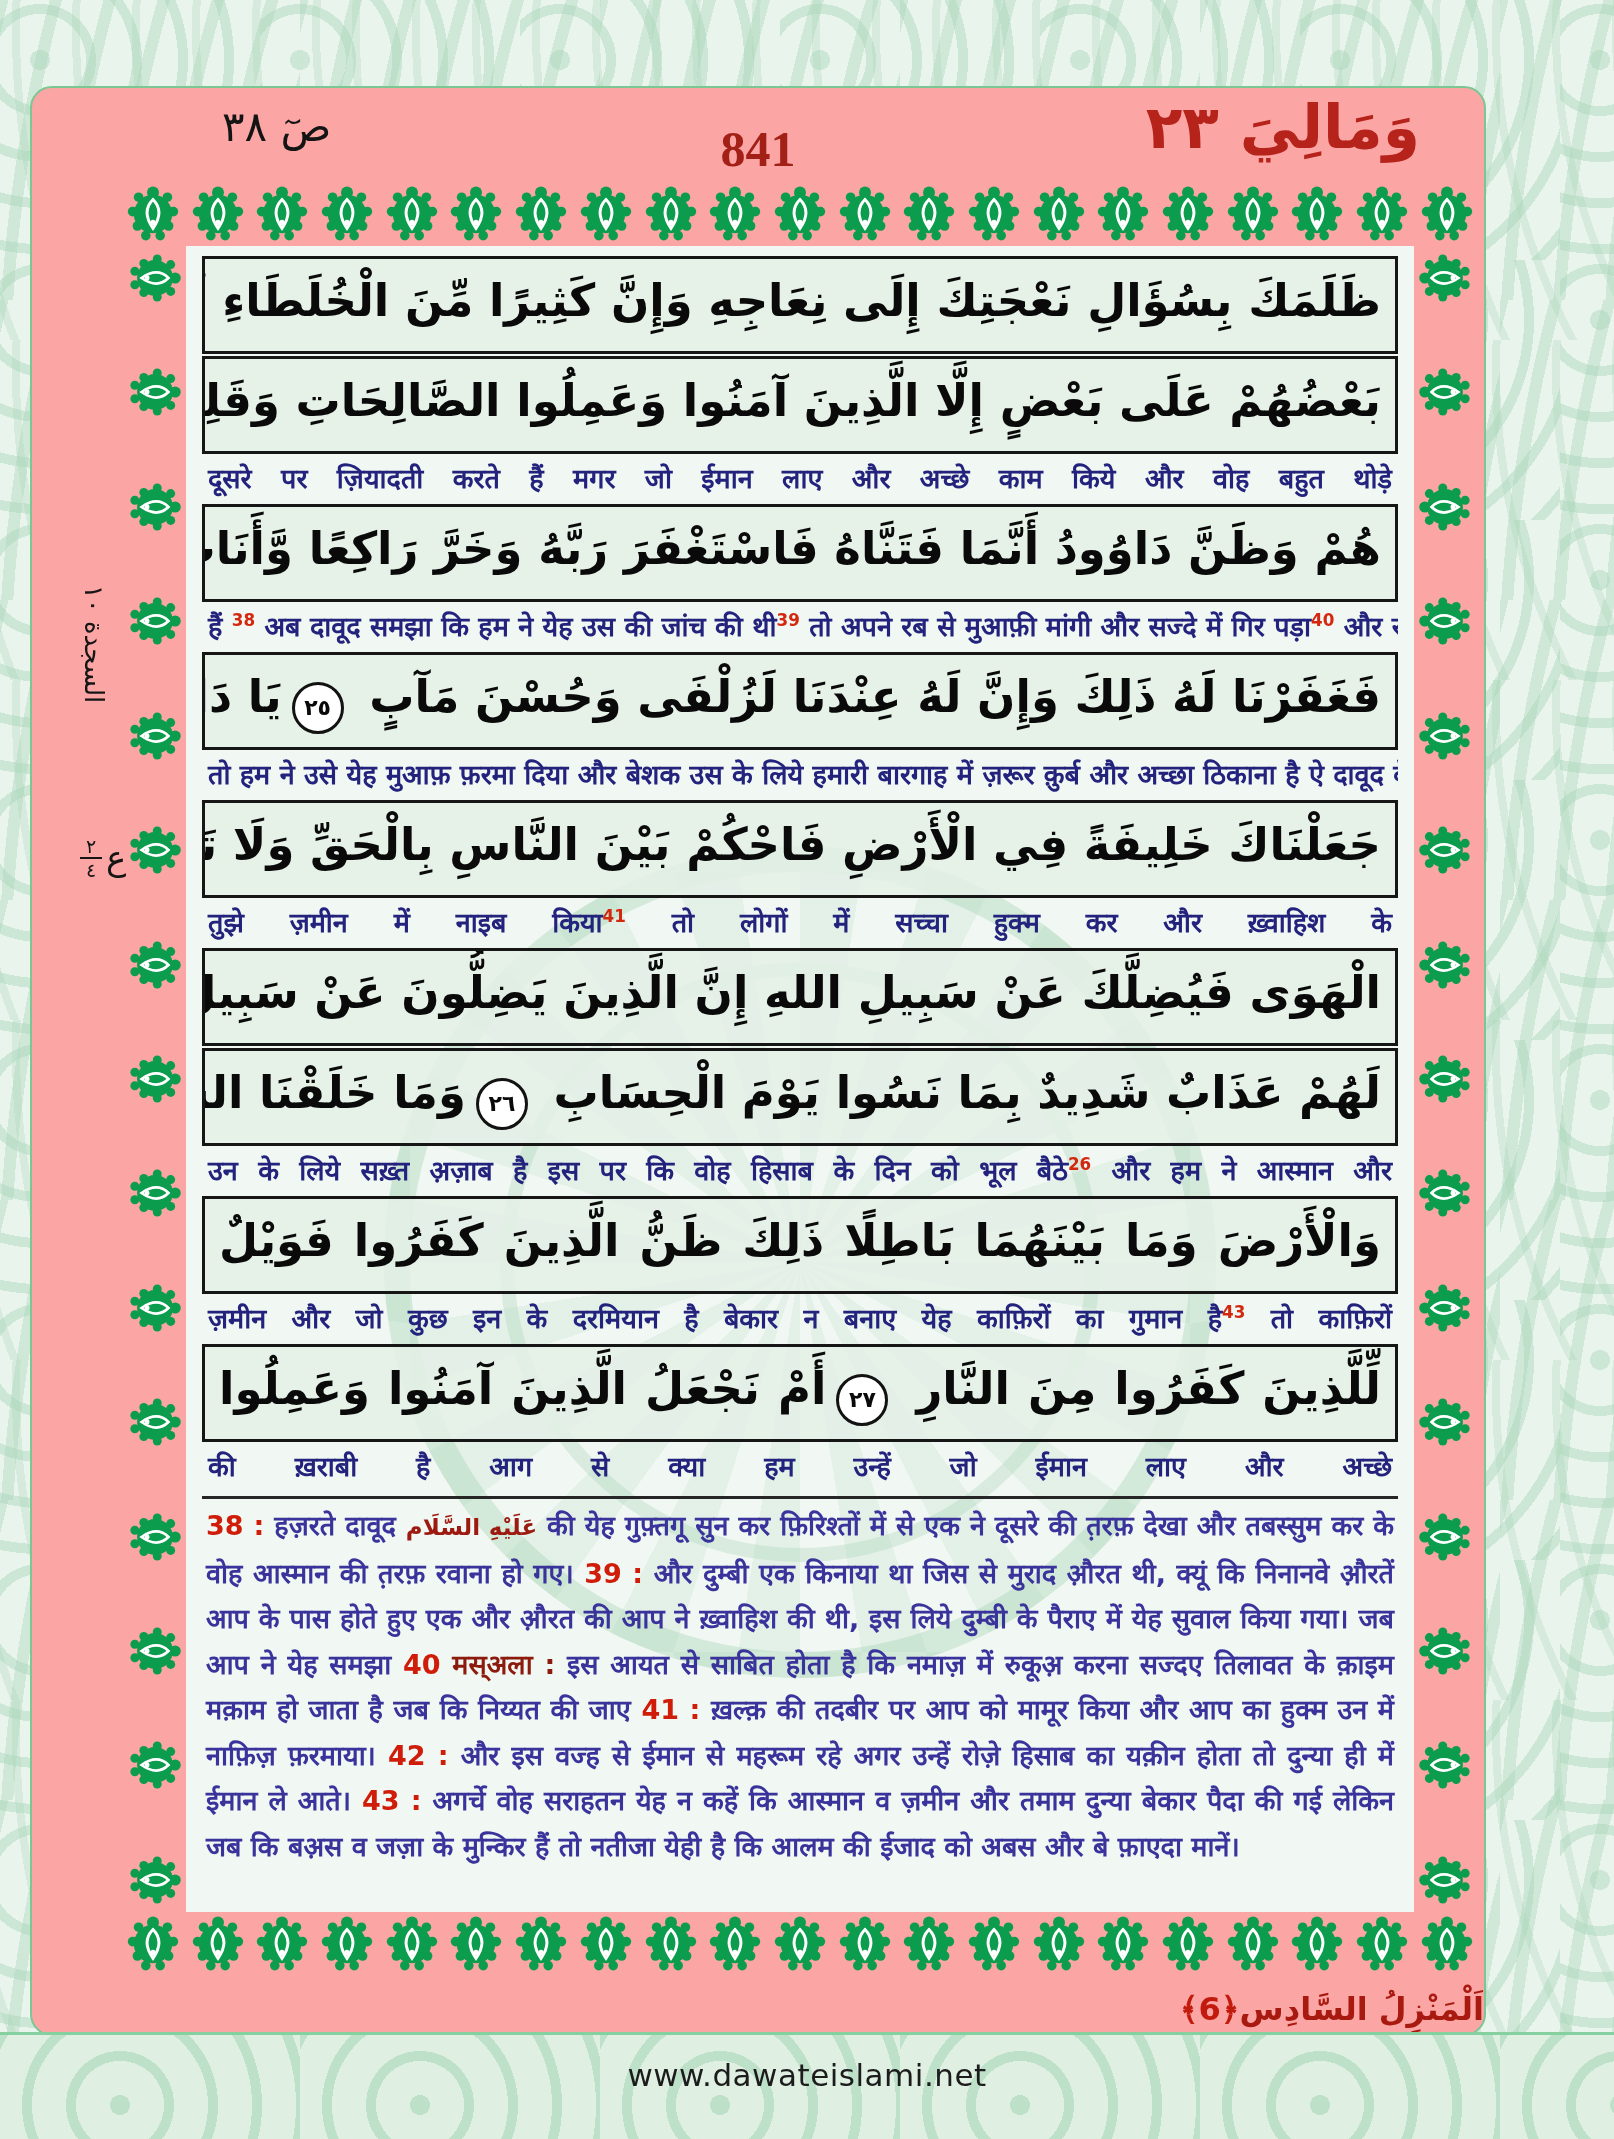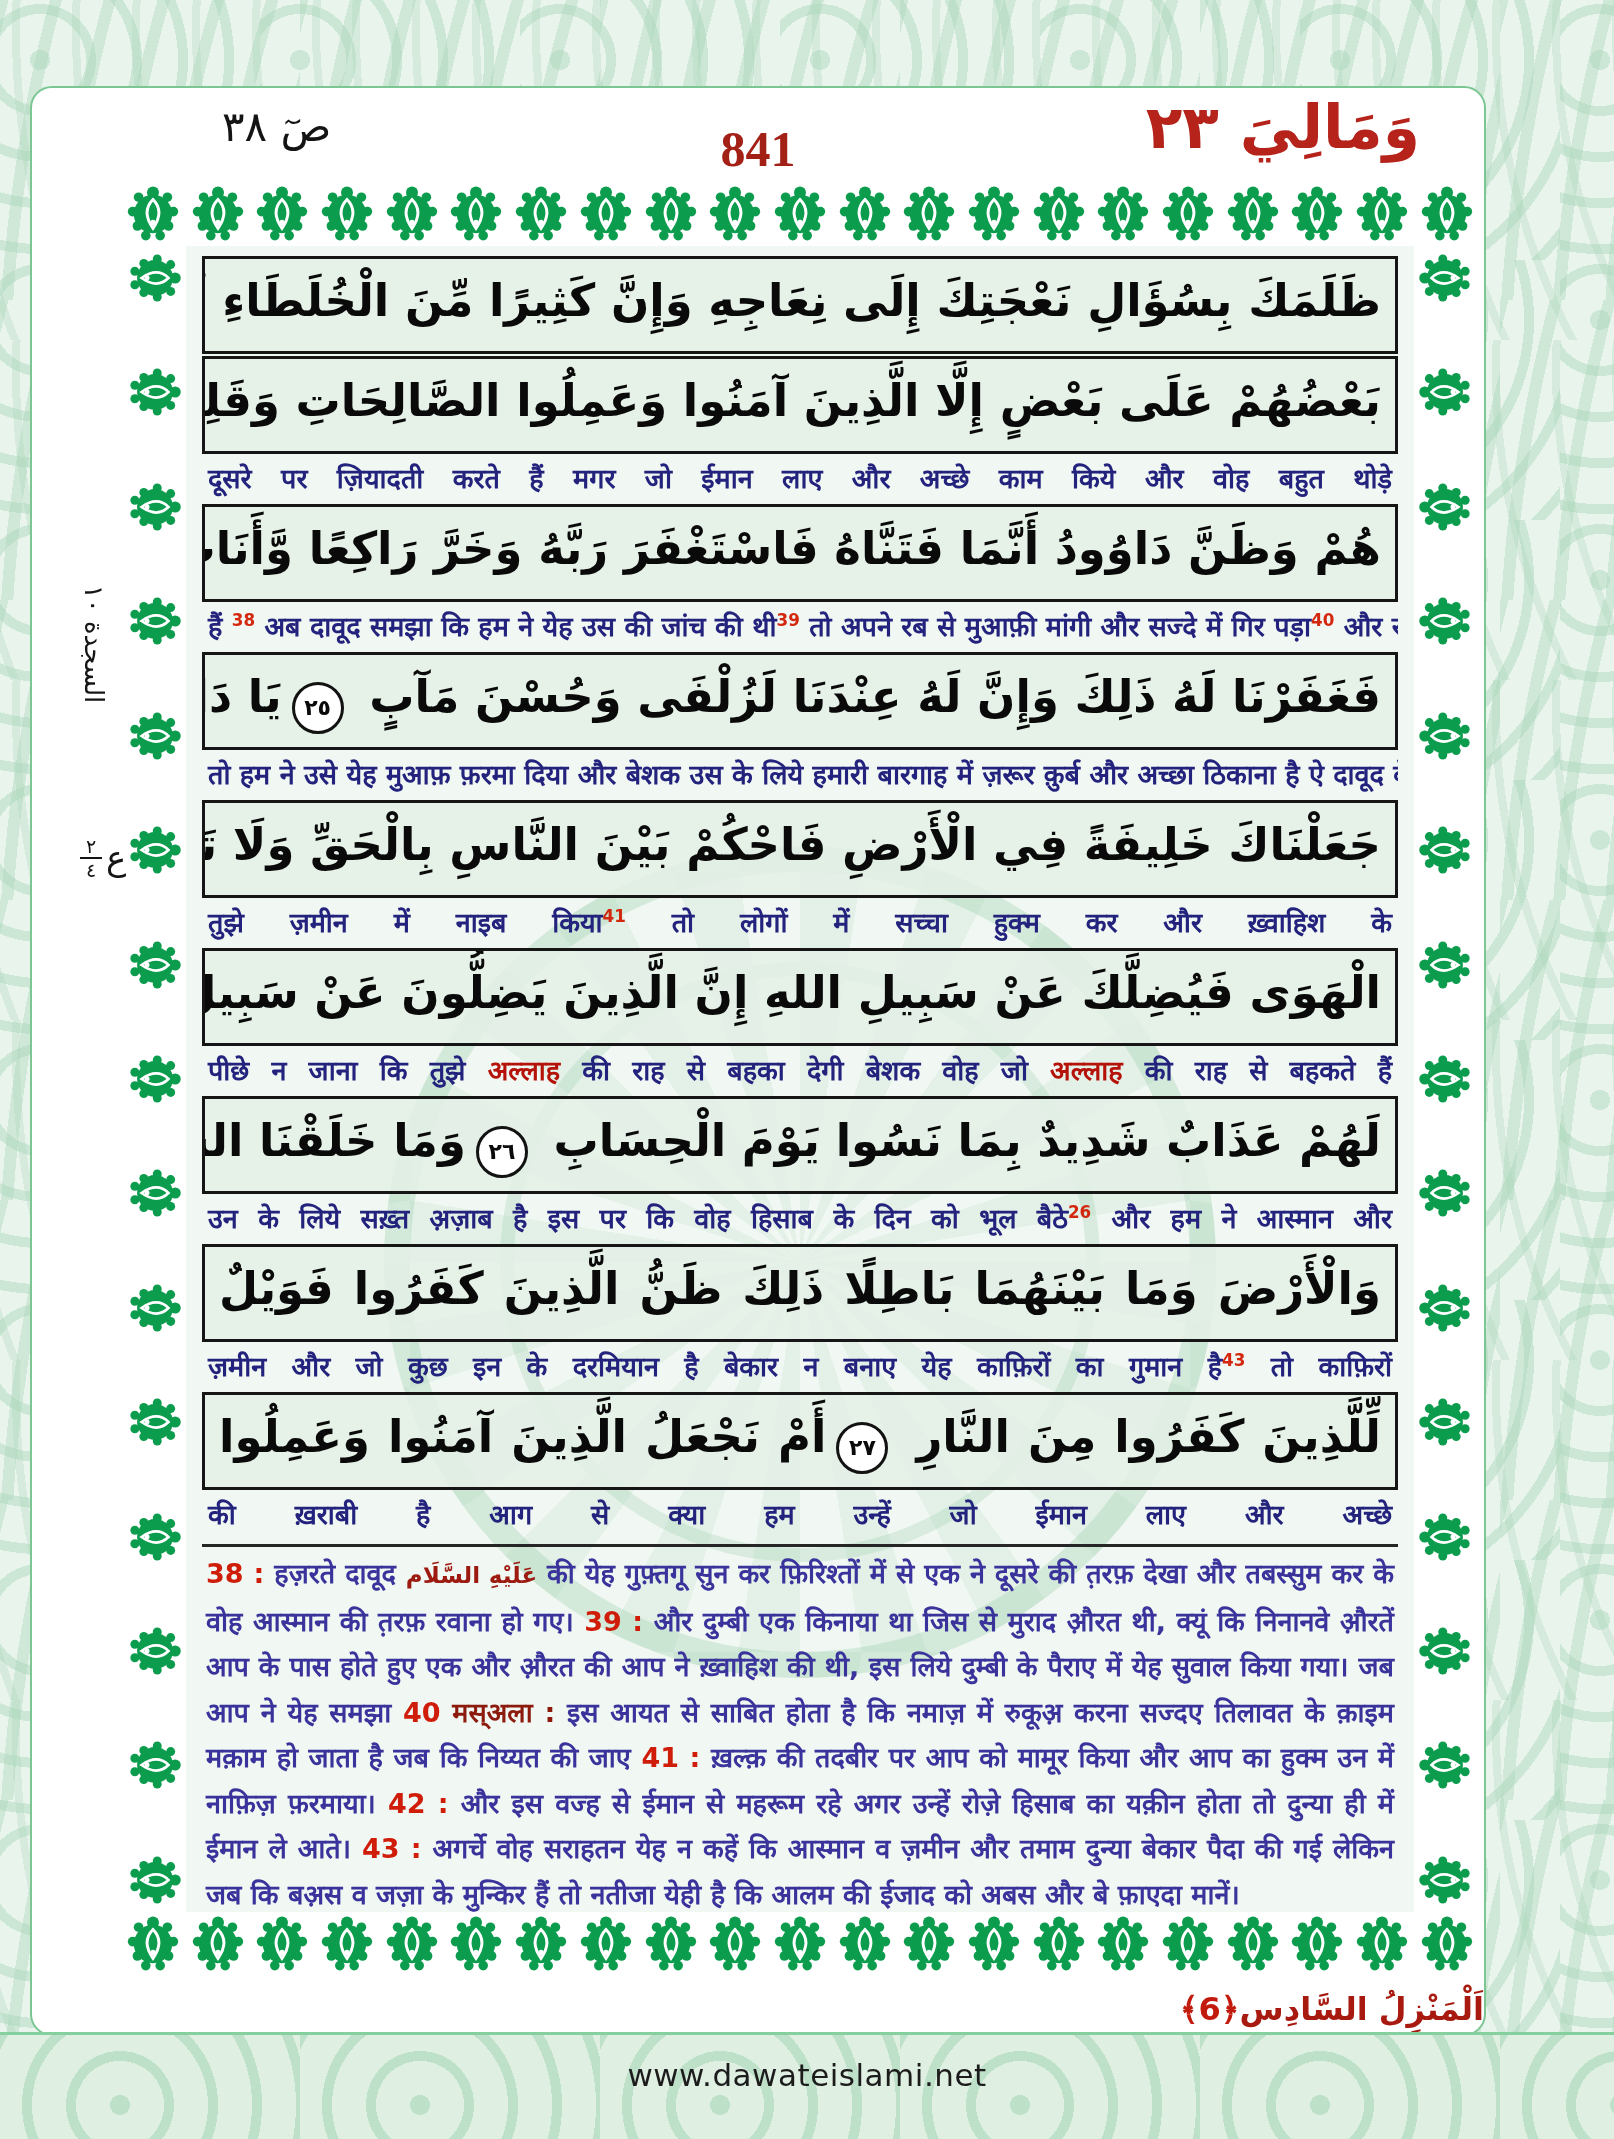--- a/index.html
+++ b/index.html
@@ -12,21 +12,21 @@
   .bg-pattern{
     position:absolute;inset:0;
     background-image:
       repeating-radial-gradient(circle at 40px 60px, rgba(168,214,184,.45) 0 10px, transparent 10px 46px),
       repeating-radial-gradient(circle at 1570px 400px, rgba(168,214,184,.40) 0 12px, transparent 12px 52px),
       repeating-radial-gradient(circle at 800px 30px, rgba(168,214,184,.30) 0 8px, transparent 8px 60px);
     background-size:260px 260px, 300px 300px, 340px 340px;
   }
   .card{
     position:absolute;left:30px;top:86px;width:1452px;height:1946px;
-    background:#ffffff;border:2px solid #7cc694;border-radius:22px;
+    background:#fca5a5;border:2px solid #7cc694;border-radius:22px;
   }
   .hdr-left{position:absolute;top:14px;left:190px;font-size:42px;color:#141414;direction:rtl;}
   .hdr-center{position:absolute;top:32px;left:0;right:0;text-align:center;
     font-family:"Liberation Serif",serif;font-size:50px;font-weight:bold;color:#a32017;}
   .hdr-right{position:absolute;top:4px;right:64px;font-size:60px;font-weight:bold;color:#b5231a;direction:rtl;}
 
   .frame{position:absolute;left:92px;top:94px;width:1352px;height:1794px;display:flex;flex-direction:column;}
   .border-row{display:flex;justify-content:space-between;align-items:center;height:64px;padding:0 2px;flex:0 0 auto;}
   .border-row svg{width:54px;height:60px;}
   .frame-mid{flex:1 1 auto;display:flex;min-height:0;}
@@ -691,21 +691,20 @@
               <div class="ar-line"><span class="seg-a">فَغَفَرْنَا لَهُ ذَلِكَ وَإِنَّ لَهُ عِنْدَنَا لَزُلْفَى وَحُسْنَ مَآبٍ</span> <span class="vwrap"><span class="vcircle">٢٥</span></span><span class="seg-a">يَا دَاوُودُ إِنَّا</span> </div>
             </div>
             <div class="trans-line"><span class="seg-n">तो हम ने उसे येह मुआफ़ फ़रमा दिया</span><span class="seg-n"> और बेशक उस के लिये हमारी बारगाह में ज़रूर क़ुर्ब और अच्छा ठिकाना है</span><span class="seg-n"> ऐ दावूद बेशक हम ने</span></div>
             <div class="arabic-block">
               <div class="ar-line"><span class="seg-a">جَعَلْنَاكَ خَلِيفَةً فِي الْأَرْضِ فَاحْكُمْ بَيْنَ النَّاسِ بِالْحَقِّ وَلَا تَتَّبِعِ</span> </div>
             </div>
             <div class="trans-line"><span class="seg-n">तुझे ज़मीन में नाइब किया</span><sup class="seg-s">41</sup><span class="seg-n"> तो लोगों में सच्चा हुक्म कर और ख़्वाहिश के</span></div>
             <div class="arabic-block">
               <div class="ar-line"><span class="seg-a">الْهَوَى فَيُضِلَّكَ عَنْ سَبِيلِ اللهِ إِنَّ الَّذِينَ يَضِلُّونَ عَنْ سَبِيلِ اللهِ</span> </div>
             </div>
-            <div class="trans-line"><span class="seg-n">पीछे न जाना कि तुझे </span><span class="seg-r">अल्लाह</span><span class="seg-n"> की राह से बहका देगी</span><span class="seg-n"> बेशक वोह जो </span><span class="seg-r">अल्लाह</span><span class="seg-n"> की राह से बहकते हैं</span></div>
             <div class="arabic-block">
               <div class="ar-line"><span class="seg-a">لَهُمْ عَذَابٌ شَدِيدٌ بِمَا نَسُوا يَوْمَ الْحِسَابِ</span> <span class="vwrap"><span class="vcircle">٢٦</span></span><span class="seg-a">وَمَا خَلَقْنَا السَّمَاءَ</span> </div>
             </div>
             <div class="trans-line"><span class="seg-n">उन के लिये सख़्त अ़ज़ाब है इस पर कि वोह हिसाब के दिन को भूल बैठे</span><sup class="seg-s">26</sup><span class="seg-n"> और हम ने आस्मान और</span></div>
             <div class="arabic-block">
               <div class="ar-line"><span class="seg-a">وَالْأَرْضَ وَمَا بَيْنَهُمَا بَاطِلًا ذَلِكَ ظَنُّ الَّذِينَ كَفَرُوا فَوَيْلٌ</span> </div>
             </div>
             <div class="trans-line"><span class="seg-n">ज़मीन और जो कुछ इन के दरमियान है बेकार न बनाए</span><span class="seg-n"> येह काफ़िरों का गुमान है</span><sup class="seg-s">43</sup><span class="seg-n"> तो काफ़िरों</span></div>
             <div class="arabic-block">
               <div class="ar-line"><span class="seg-a">لِّلَّذِينَ كَفَرُوا مِنَ النَّارِ</span> <span class="vwrap"><span class="vcircle">٢٧</span></span><span class="seg-a">أَمْ نَجْعَلُ الَّذِينَ آمَنُوا وَعَمِلُوا</span> </div>

